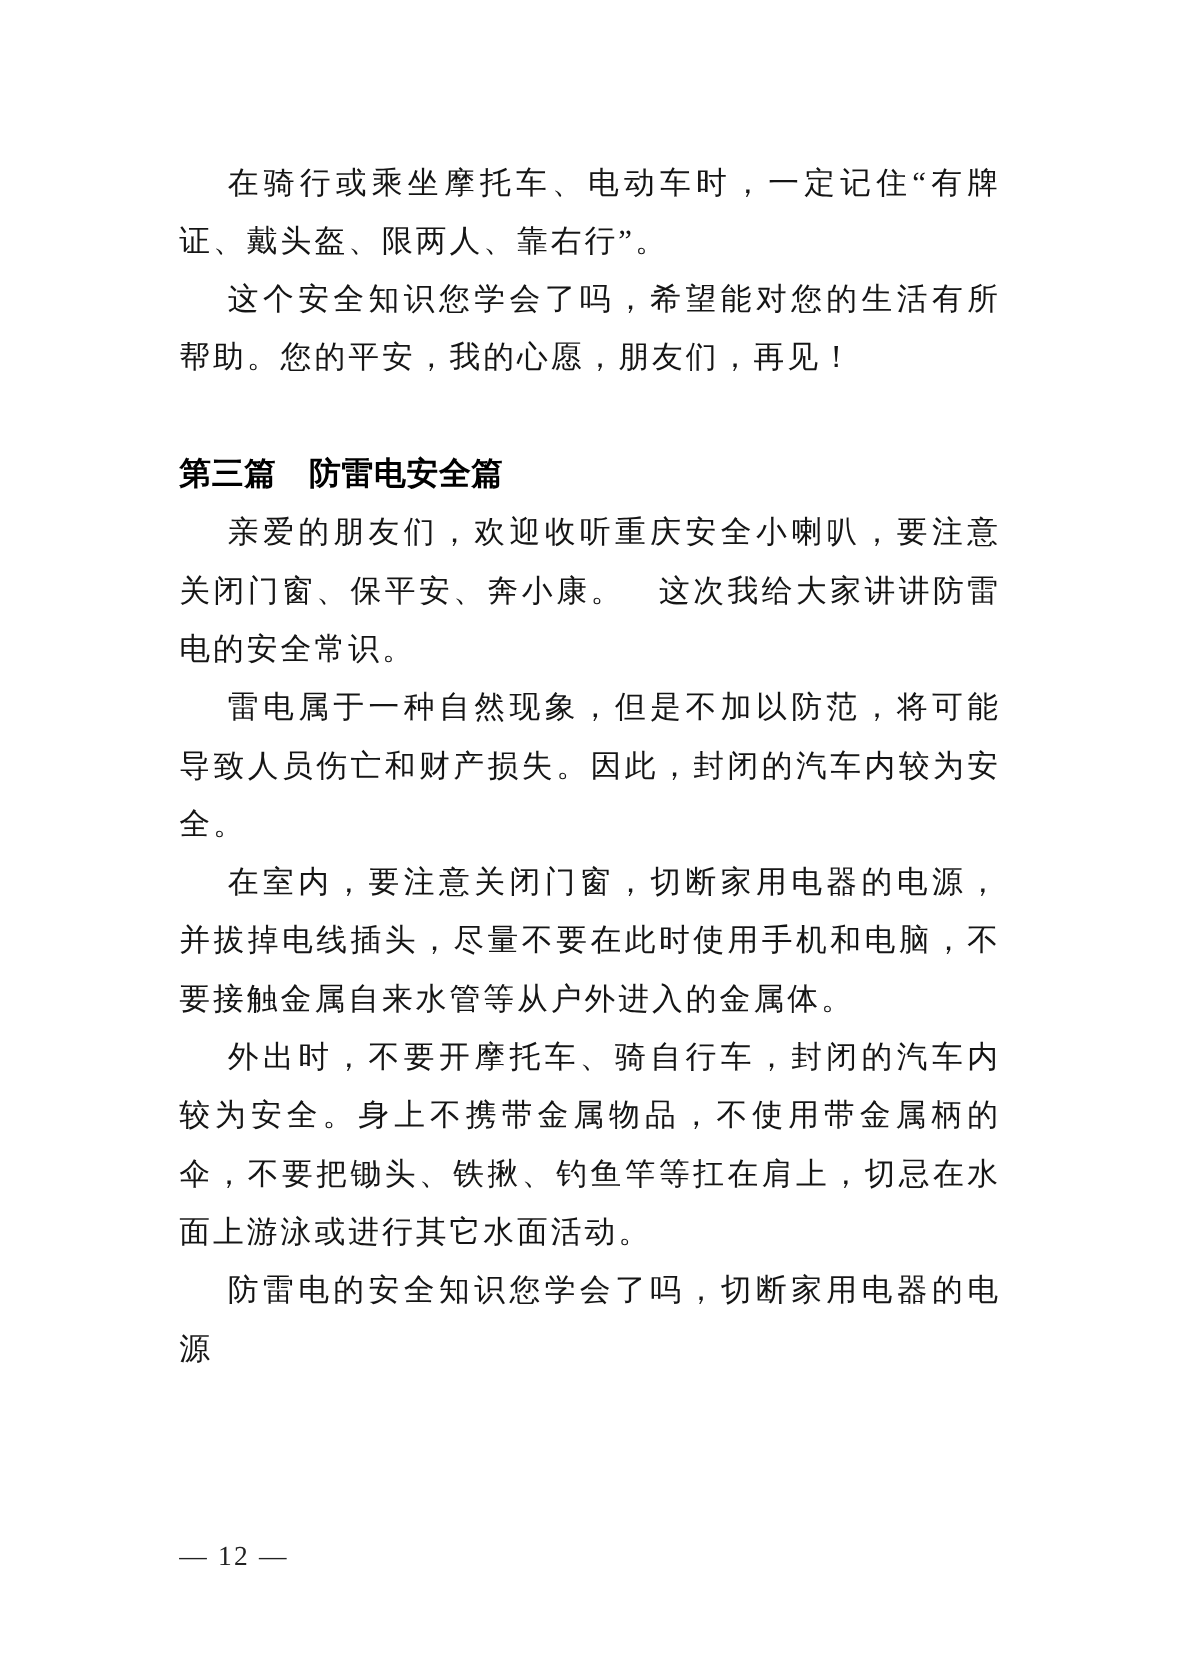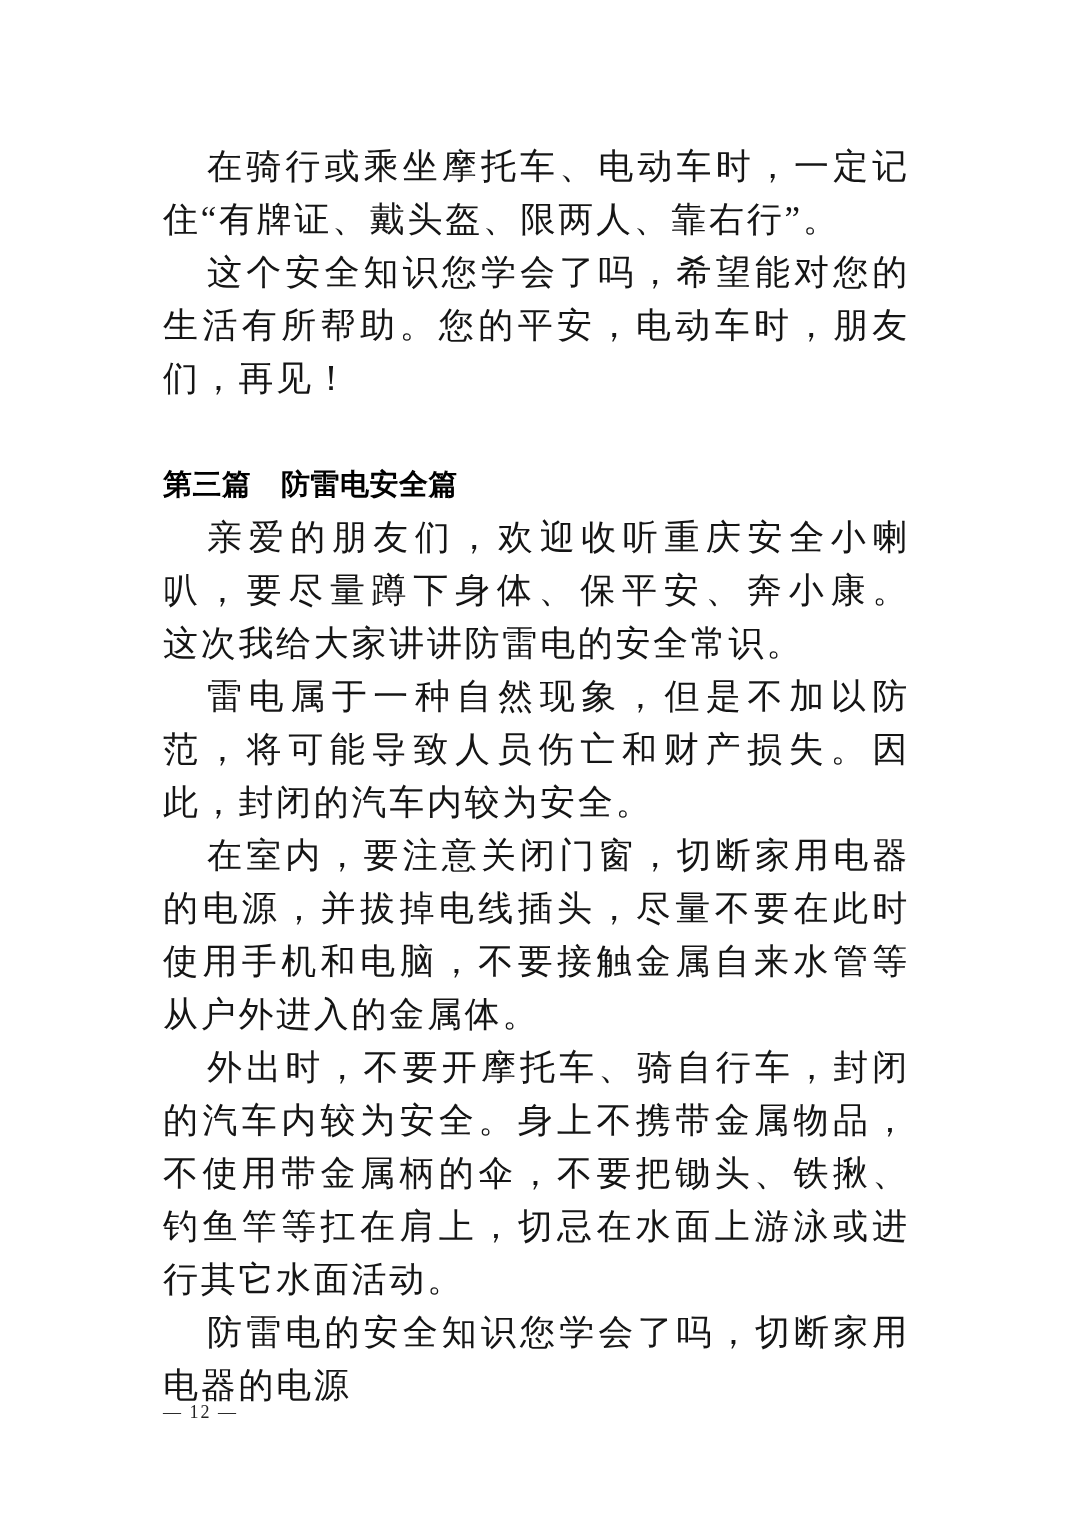--- a/index.html
+++ b/index.html
@@ -17,21 +17,21 @@
     overflow: hidden;
   }
   .content {
     position: absolute;
     left: 163px;
     top: 140px;
     width: 747px;
   }
   .content p {
     margin: 0;
-    font-size: 35px;
+    font-size: 28px;
     line-height: 53px;
     letter-spacing: 2.7px;
     text-indent: 44px;
     text-align: justify;
     text-justify: inter-ideograph;
     text-align-last: left;
     color: #151515;
   }
   .section-heading {
     margin: 53px 0 0 0;
@@ -40,37 +40,37 @@
     font-size: 29px;
     line-height: 53px;
     letter-spacing: 0.5px;
     text-indent: 0;
     color: #000000;
   }
   .page-footer {
     position: absolute;
     left: 163px;
     top: 1402px;
-    font-size: 18px;
+    font-size: 25px;
     letter-spacing: 2px;
     color: #222222;
     font-family: "Liberation Serif", "DejaVu Serif", serif;
   }
 </style>
 </head>
 <body>
 
 <div class="page">
   <div class="content">
     <p>在骑行或乘坐摩托车、电动车时，一定记住“有牌证、戴头盔、限两人、靠右行”。</p>
-    <p>这个安全知识您学会了吗，希望能对您的生活有所帮助。您的平安，电动车时，朋友们，再见！</p>
+    <p>这个安全知识您学会了吗，希望能对您的生活有所帮助。您的平安，我的心愿，朋友们，再见！</p>
 
     <h2 class="section-heading">第三篇　防雷电安全篇</h2>
 
-    <p>亲爱的朋友们，欢迎收听重庆安全小喇叭，要尽量蹲下身体、保平安、奔小康。　这次我给大家讲讲防雷电的安全常识。</p>
+    <p>亲爱的朋友们，欢迎收听重庆安全小喇叭，要注意关闭门窗、保平安、奔小康。　这次我给大家讲讲防雷电的安全常识。</p>
     <p>雷电属于一种自然现象，但是不加以防范，将可能导致人员伤亡和财产损失。因此，封闭的汽车内较为安全。</p>
     <p>在室内，要注意关闭门窗，切断家用电器的电源，并拔掉电线插头，尽量不要在此时使用手机和电脑，不要接触金属自来水管等从户外进入的金属体。</p>
     <p>外出时，不要开摩托车、骑自行车，封闭的汽车内较为安全。身上不携带金属物品，不使用带金属柄的伞，不要把锄头、铁揪、钓鱼竿等扛在肩上，切忌在水面上游泳或进行其它水面活动。</p>
     <p>防雷电的安全知识您学会了吗，切断家用电器的电源</p>
   </div>
 
   <div class="page-footer">— 12 —</div>
 </div>
 
 </body></html>

